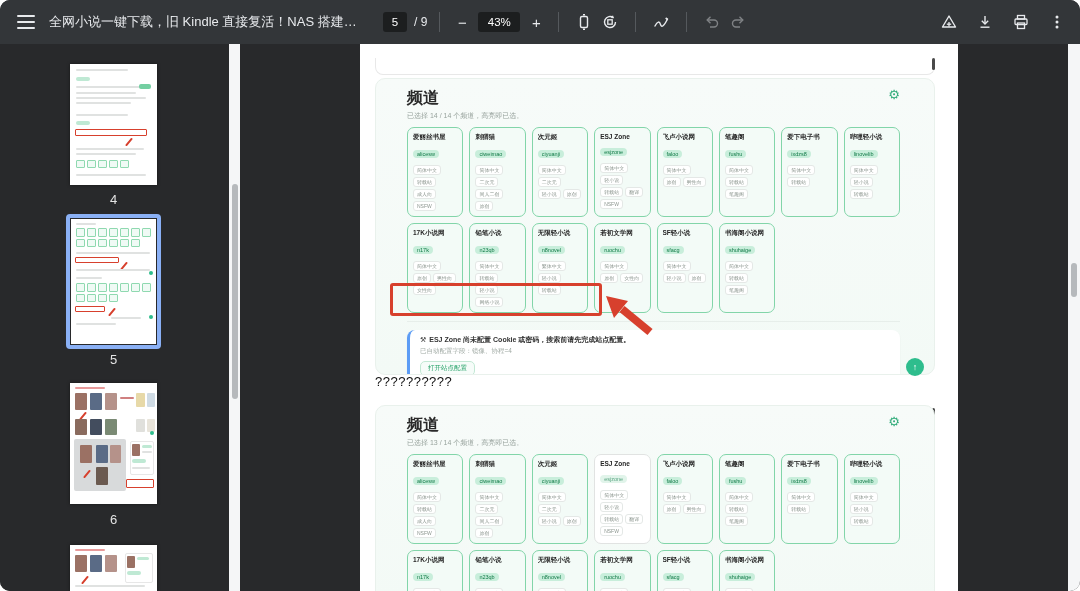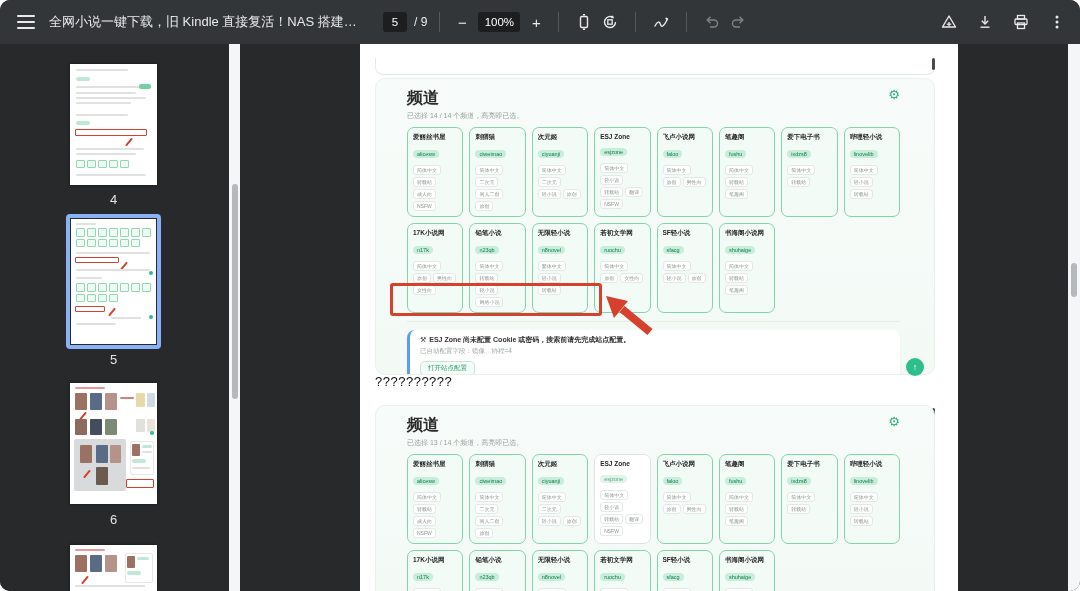--- a/index.html
+++ b/index.html
@@ -97,21 +97,21 @@
         <span></span>
       </div>
     <div class="tb-title">全网小说一键下载，旧 Kindle 直接复活！NAS 搭建私人小说...</div>
     <div class="tb-box pagebox">
         <span>5</span>
       </div>
     <div class="pagetotal">/ 9</div>
     <div class="tb-sep"></div>
     <div class="zoombtn">−</div>
     <div class="tb-box zoombox">
-        <span>100%</span>
+        <span>43%</span>
       </div>
     <div class="zoombtn">+</div>
     <div class="tb-sep"></div>
     <div class="tb-ib">
       <svg class="ic" width="16" height="16" viewBox="0 0 16 16">
           <rect x="4.5" y="2.5" width="7" height="11" rx="1.5" fill="none" stroke="#e8eaed" stroke-width="1.4"></rect>
           <line x1="7" y1="0.8" x2="9" y2="0.8" stroke="#e8eaed" stroke-width="1.4"></line>
           <line x1="7" y1="15.2" x2="9" y2="15.2" stroke="#e8eaed" stroke-width="1.4"></line>
         </svg>
     </div>

